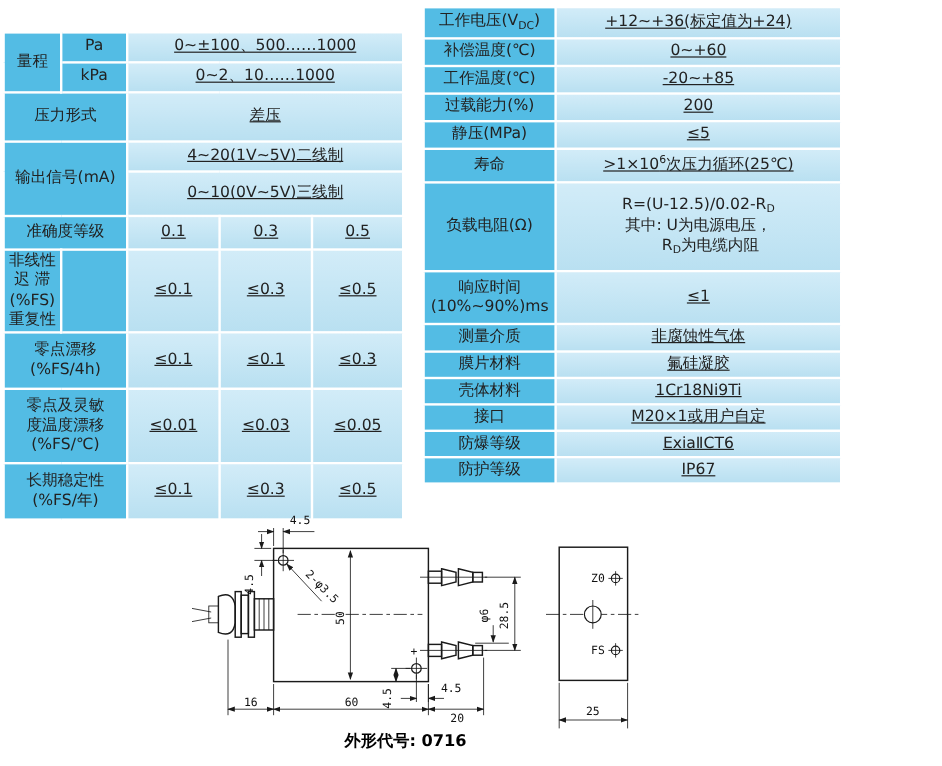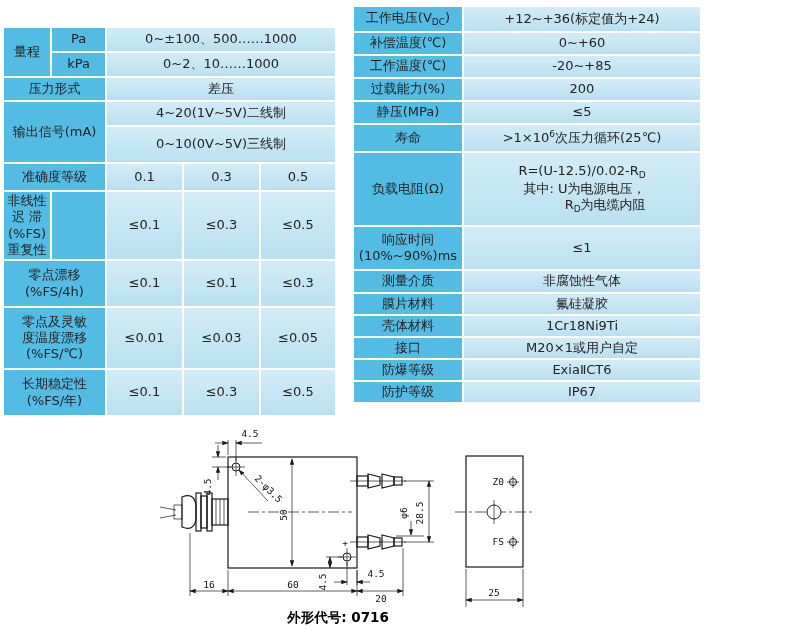--- a/index.html
+++ b/index.html
@@ -12,27 +12,27 @@
   .spec td {
     border:2px solid #ffffff;
     font-size:13px;
     text-align:center;
     vertical-align:middle;
     padding:1px 2px;
     line-height:1.25;
     color:#222;
   }
   .lbl { background:var(--label_cell,#53bce4); }
-  .val { background:linear-gradient(180deg, var(--value_cell_top,#d2ecf8), var(--value_cell_bottom,#b9e0f1)); }
+  .val { background:linear-gradient(180deg, var(--value_cell_top,#d2ecf8), var(--value_cell_bottom,#b9e0f1));text-decoration:underline; }
   .left-pos  { position:absolute; left:2px;  top:26px; width:333px; }
   .right-pos { position:absolute; left:352px; top:5px; width:348px; }
   .ml { text-align:left; padding-left:10px; }
   .spec sub { font-size:9px; vertical-align:-3px; }
   .spec sup { font-size:9px; vertical-align:5px; }
-  .formula-block { display:inline-block; text-align:right; }
+  .formula-block { display:inline-block; text-align:center; }
   .formula-block .indent { padding-left:20px; }
 
   
   .drawing { position:absolute; left:0; top:425px; }
   .drawing text { font-family:"DejaVu Sans Mono","DejaVu Sans",monospace; font-size:9.5px; fill:#111; }
   .drawing .cap { font-family:"DejaVu Sans",sans-serif; font-size:13.5px; font-weight:bold; fill:#000; }
   .ol  { fill:none; stroke:#1a1a1a; stroke-width:1.2; }
   .thin{ fill:none; stroke:#1a1a1a; stroke-width:0.7; }
   .dim { fill:none; stroke:#1a1a1a; stroke-width:0.7; }
   .cl  { fill:none; stroke:#1a1a1a; stroke-width:0.7; stroke-dasharray:11 3 3 3; }
@@ -54,21 +54,21 @@
     <tbody>
         <tr style="height:25px">
       <td class="lbl" rowspan="2">量程</td>
       <td class="lbl">Pa</td>
       <td class="val" colspan="3">0~±100、500……1000</td>
     </tr>
     <tr style="height:25px">
       <td class="lbl">kPa</td>
       <td class="val" colspan="3">0~2、10……1000</td>
     </tr>
-    <tr style="height:24px">
+    <tr style="height:41px">
       <td class="lbl" colspan="2">压力形式</td>
       <td class="val" colspan="3">差压</td>
     </tr>
     <tr style="height:25px">
       <td class="lbl" colspan="2" rowspan="2">输出信号(mA)</td>
       <td class="val" colspan="3">4~20(1V~5V)二线制</td>
     </tr>
     <tr style="height:37px">
       <td class="val" colspan="3">0~10(0V~5V)三线制</td>
     </tr>

